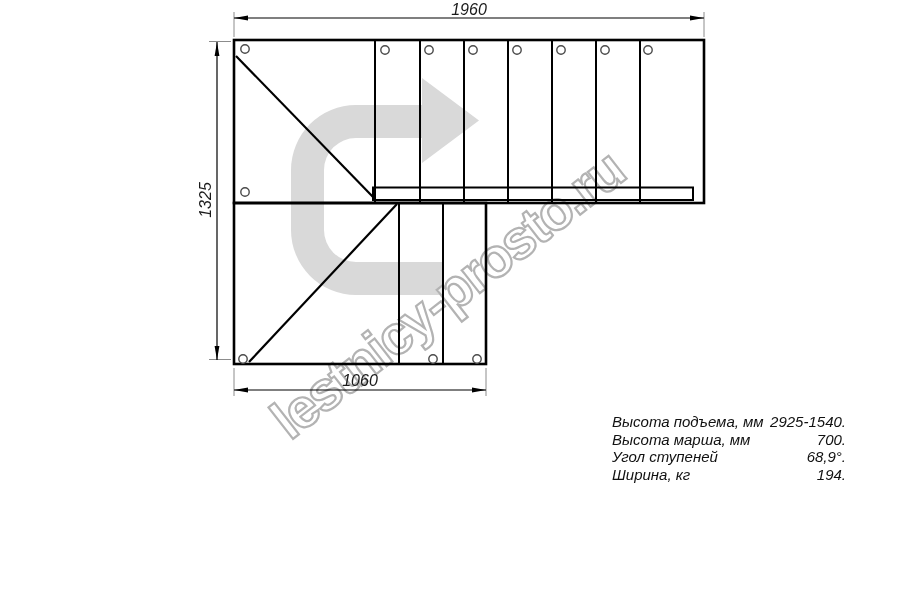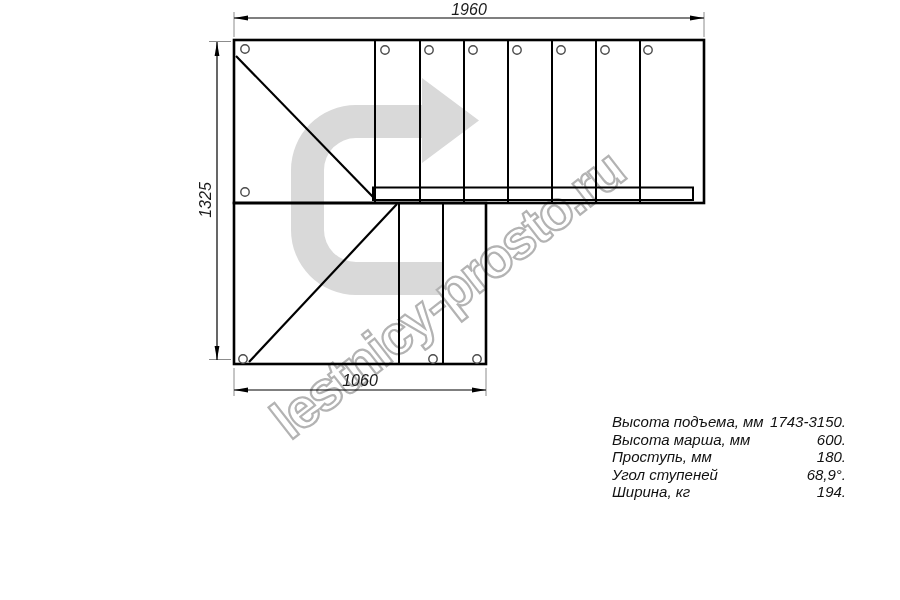--- a/index.html
+++ b/index.html
@@ -125,29 +125,25 @@
       <line x1="234" y1="390" x2="486" y2="390" stroke="#000000" stroke-width="1.2"></line>
       <polygon points="234,390 248,387.6 248,392.4" fill="#000000"></polygon>
       <polygon points="486,390 472,387.6 472,392.4" fill="#000000"></polygon>
       <text class="dim-text" x="360" y="386" text-anchor="middle">1060</text>
     </g>
   </svg>
 
   <div id="specs-table">
     <div class="spec-row">
       <span class="spec-label">Высота подъема, мм</span>
-      <span class="spec-value">1743-3150.</span>
+      <span class="spec-value">2925-1540.</span>
     </div>
     <div class="spec-row">
       <span class="spec-label">Высота марша, мм</span>
-      <span class="spec-value">600.</span>
-    </div>
-    <div class="spec-row">
-      <span class="spec-label">Проступь, мм</span>
-      <span class="spec-value">180.</span>
+      <span class="spec-value">700.</span>
     </div>
     <div class="spec-row">
       <span class="spec-label">Угол ступеней</span>
       <span class="spec-value">68,9°.</span>
     </div>
     <div class="spec-row">
       <span class="spec-label">Ширина, кг</span>
       <span class="spec-value">194.</span>
     </div>
   </div>

